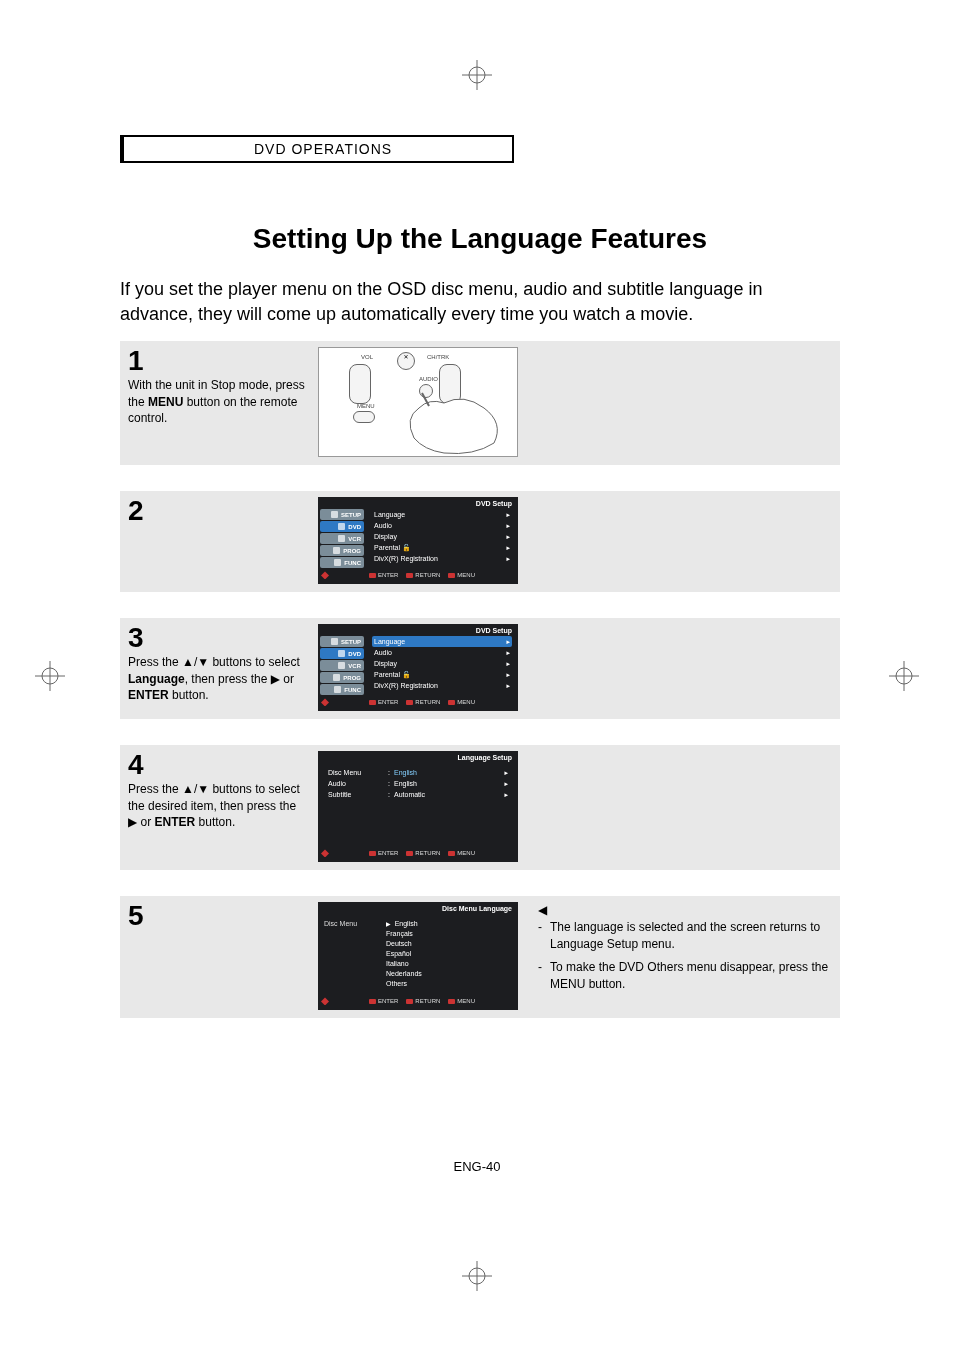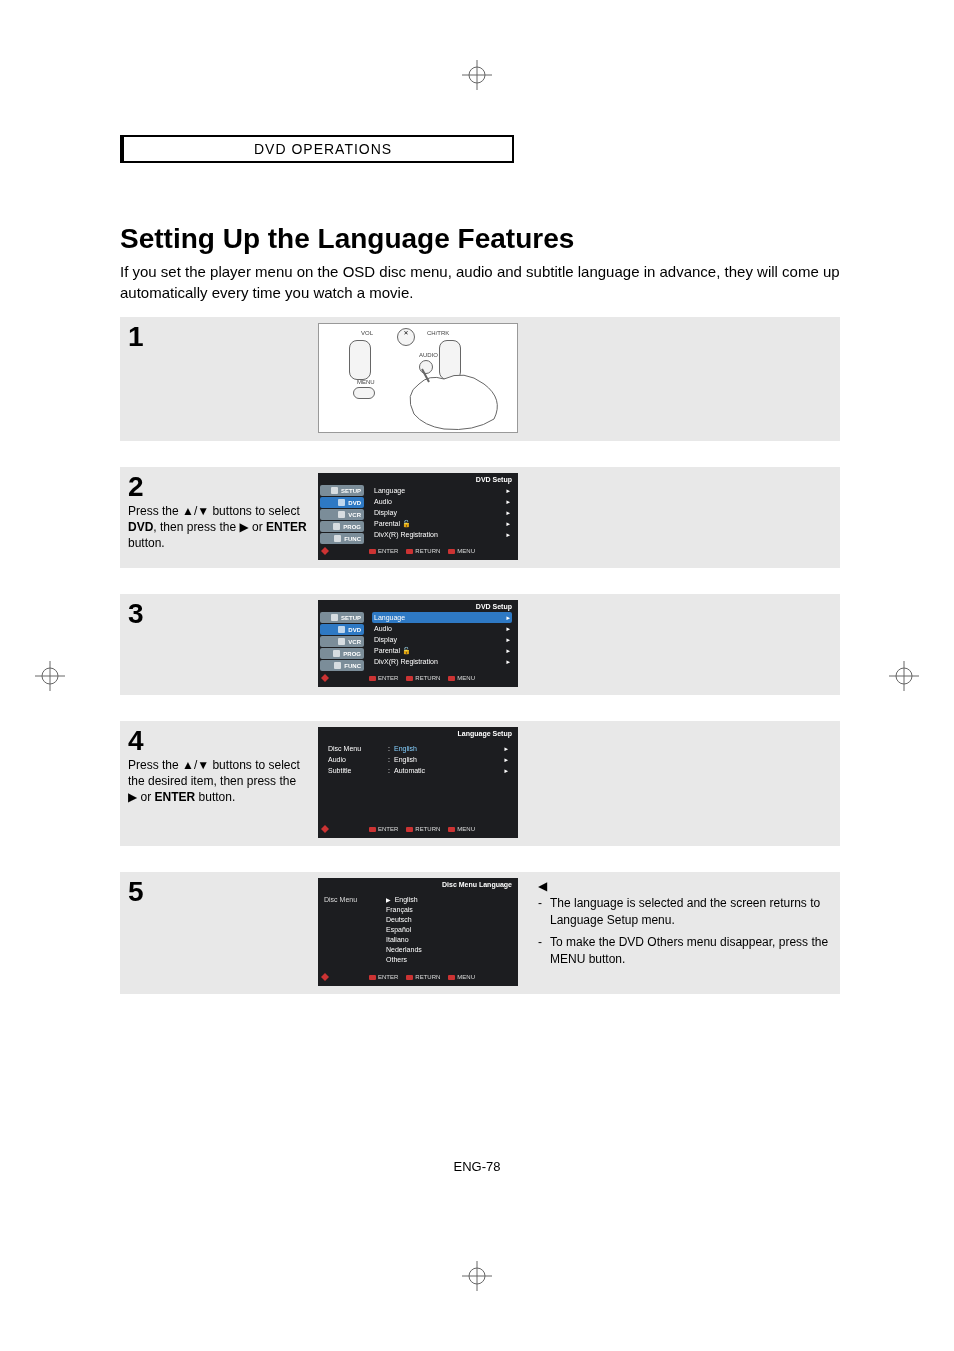--- a/index.html
+++ b/index.html
@@ -41,24 +41,25 @@
     border-top: 2px solid #000;
     border-bottom: 2px solid #000;
     border-right: 2px solid #000;
     padding: 4px 120px 4px 130px;
     font-size: 14px;
     letter-spacing: 1px;
   }
   h1 {
     font-size: 28px;
     font-weight: bold;
-    margin-bottom: 6px;
+    margin-bottom: 22px;
+    text-align: center;
   }
   .intro {
-    font-size: 15px;
+    font-size: 18px;
     line-height: 1.4;
     margin-bottom: 14px;
   }
   .steps { }
   .step-row {
     display: flex;
     align-items: flex-start;
     background: #e8e8e8;
     padding: 6px 8px 8px 8px;
     margin-bottom: 26px;
@@ -255,20 +256,23 @@
   </div>
 
   <h1>Setting Up the Language Features</h1>
   <p class="intro">If you set the player menu on the OSD disc menu, audio and subtitle language in advance, they will come up automatically every time you watch a movie.</p>
 
   <div class="steps">
 
     <div class="step-row">
       <div class="step-text">
         <div class="step-num">1</div>
+        <span>
+          <span>With the unit in Stop mode, press the </span><span class="bold">MENU</span><span> button on the remote control.</span>
+        </span>
       </div>
       <div class="step-illus">
         <div class="remote-illus">
           <div class="r-label" style="top:6px; left:42px;">VOL</div>
           <div class="r-btn r-round" style="top:4px; left:78px; width:18px; height:18px;">✕</div>
           <div class="r-label" style="top:6px; left:108px;">CH/TRK</div>
           <div class="r-btn" style="top:16px; left:30px; width:22px; height:40px;"></div>
           <div class="r-btn" style="top:16px; left:120px; width:22px; height:40px;"></div>
           <div class="r-label" style="top:28px; left:100px;">AUDIO</div>
           <div class="r-btn r-round" style="top:36px; left:100px; width:14px; height:14px;"></div>
@@ -278,23 +282,20 @@
             <path d="M20 50 Q10 30 25 20 Q35 10 50 15 Q70 5 90 20 Q110 35 100 55 Q80 68 50 65 Q30 62 20 50 Z" fill="#fff" stroke="#666" stroke-width="1"></path>
             <path d="M35 18 L28 5" stroke="#666" stroke-width="2"></path>
           </svg>
         </div>
       </div>
     </div>
 
     <div class="step-row">
       <div class="step-text">
         <div class="step-num">2</div>
-        <span>
-          <span>Press the ▲/▼ buttons to select </span><span class="bold">DVD</span><span>, then press the ▶ or </span><span class="bold">ENTER</span><span> button.</span>
-        </span>
       </div>
       <div class="step-illus">
         <div class="osd">
           <div class="osd-header">DVD Setup</div>
           <div class="osd-body">
             <div class="osd-sidebar">
               <div class="osd-tab">
                   <span class="ic"></span>
                   <span>SETUP</span>
                 </div>
@@ -355,20 +356,23 @@
                 <span>MENU</span>
               </span>
           </div>
         </div>
       </div>
     </div>
 
     <div class="step-row">
       <div class="step-text">
         <div class="step-num">3</div>
+        <span>
+          <span>Press the ▲/▼ buttons to select </span><span class="bold">Language</span><span>, then press the ▶ or </span><span class="bold">ENTER</span><span> button.</span>
+        </span>
       </div>
       <div class="step-illus">
         <div class="osd">
           <div class="osd-header">DVD Setup</div>
           <div class="osd-body">
             <div class="osd-sidebar">
               <div class="osd-tab">
                   <span class="ic"></span>
                   <span>SETUP</span>
                 </div>
@@ -549,13 +553,13 @@
               <span>-</span>
               <span>To make the DVD Others menu disappear, press the MENU button.</span>
             </div>
         </div>
       </div>
     </div>
 
   </div>
 </div>
 
-<div class="page-num">ENG-78</div>
+<div class="page-num">ENG-40</div>
 
 </body></html>

